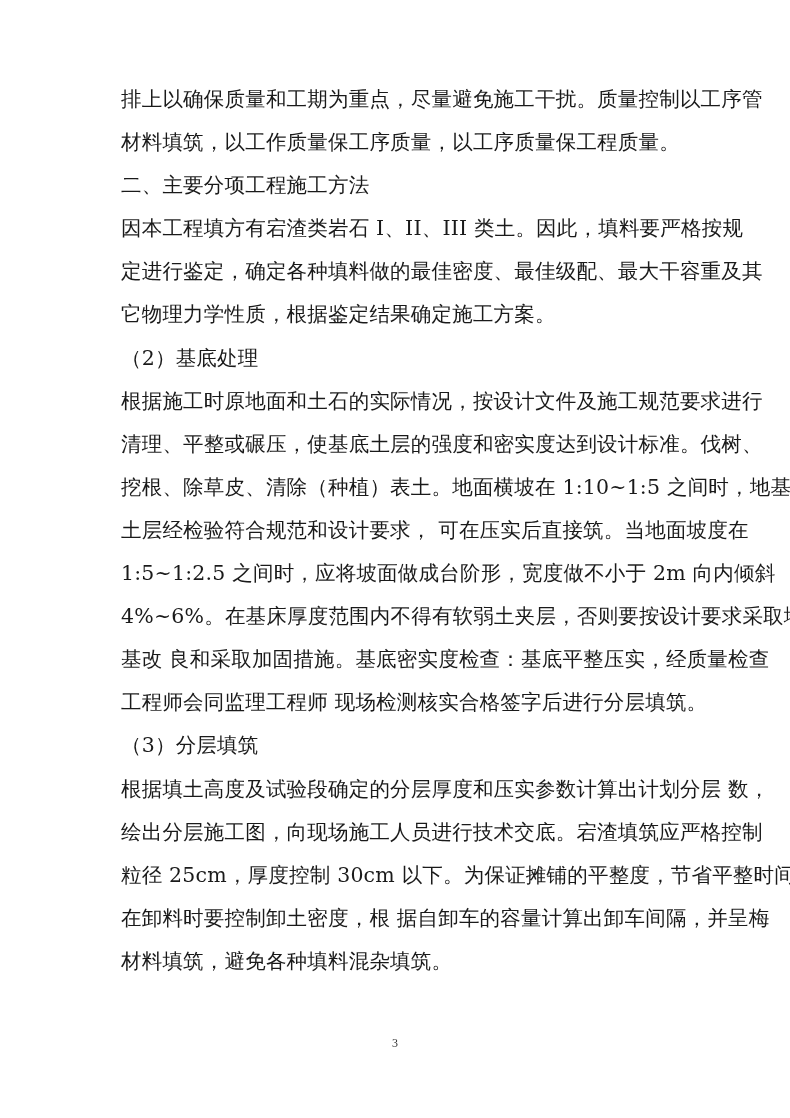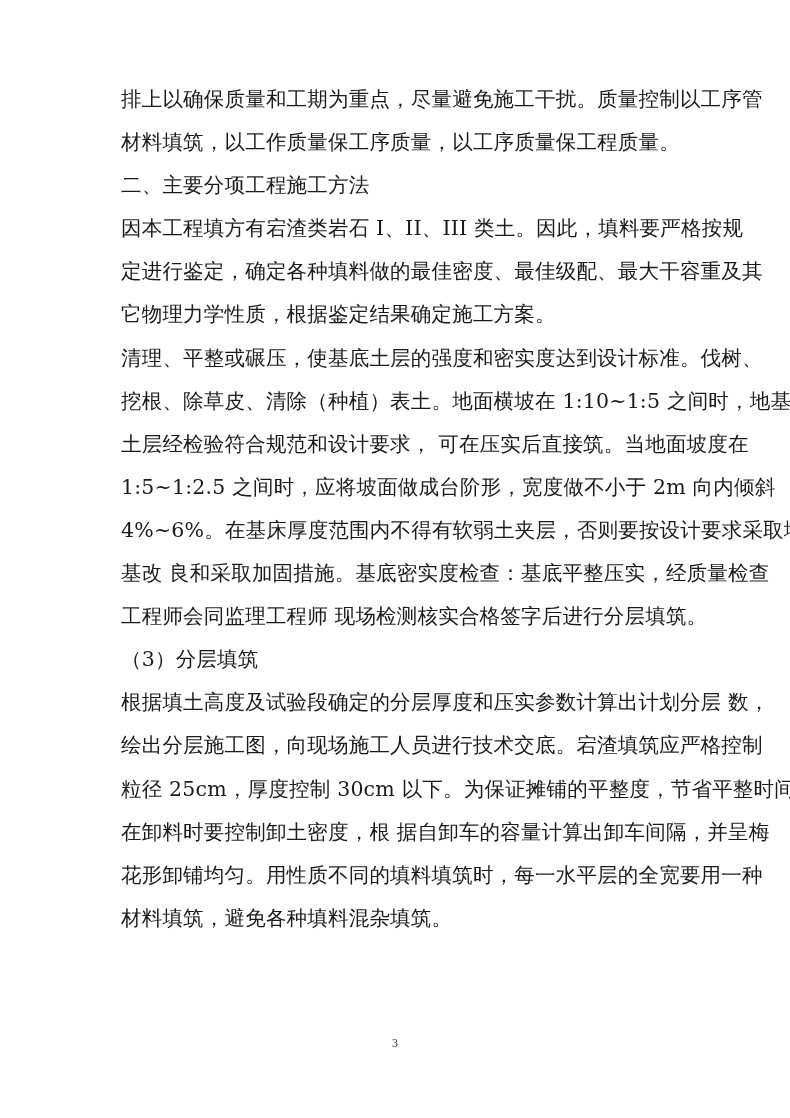--- a/index.html
+++ b/index.html
@@ -20,29 +20,30 @@
 <body>
 
 <div class="page">
   <div class="content">
     <div class="line">排上以确保质量和工期为重点，尽量避免施工干扰。质量控制以工序管</div>
     <div class="line">材料填筑，以工作质量保工序质量，以工序质量保工程质量。</div>
     <div class="line">二、主要分项工程施工方法</div>
     <div class="line"> 因本工程填方有宕渣类岩石 I、II、III 类土。因此，填料要严格按规</div>
     <div class="line">定进行鉴定，确定各种填料做的最佳密度、最佳级配、最大干容重及其</div>
     <div class="line">它物理力学性质，根据鉴定结果确定施工方案。</div>
+    <div class="line">（2）基底处理</div>
+    <div class="line">根据施工时原地面和土石的实际情况，按设计文件及施工规范要求进行</div>
     <div class="line">清理、平整或碾压，使基底土层的强度和密实度达到设计标准。伐树、</div>
     <div class="line">挖根、除草皮、清除（种植）表土。地面横坡在 1:10~1:5 之间时，地基</div>
     <div class="line">土层经检验符合规范和设计要求，  可在压实后直接筑。当地面坡度在</div>
     <div class="line">1:5~1:2.5 之间时，应将坡面做成台阶形，宽度做不小于 2m 向内倾斜</div>
     <div class="line">4%~6%。在基床厚度范围内不得有软弱土夹层，否则要按设计要求采取地</div>
     <div class="line">基改 良和采取加固措施。基底密实度检查：基底平整压实，经质量检查</div>
     <div class="line">工程师会同监理工程师 现场检测核实合格签字后进行分层填筑。</div>
     <div class="line">（3）分层填筑</div>
     <div class="line">根据填土高度及试验段确定的分层厚度和压实参数计算出计划分层 数，</div>
     <div class="line">绘出分层施工图，向现场施工人员进行技术交底。宕渣填筑应严格控制</div>
     <div class="line">粒径 25cm，厚度控制 30cm 以下。为保证摊铺的平整度，节省平整时间，</div>
     <div class="line">在卸料时要控制卸土密度，根 据自卸车的容量计算出卸车间隔，并呈梅</div>
-    <div class="line">花形卸铺均匀。用性质不同的填料填筑时，每一水平层的全宽要用一种</div>
     <div class="line">材料填筑，避免各种填料混杂填筑。</div>
   </div>
   <div class="footer">3</div>
 </div>
 
 </body></html>

